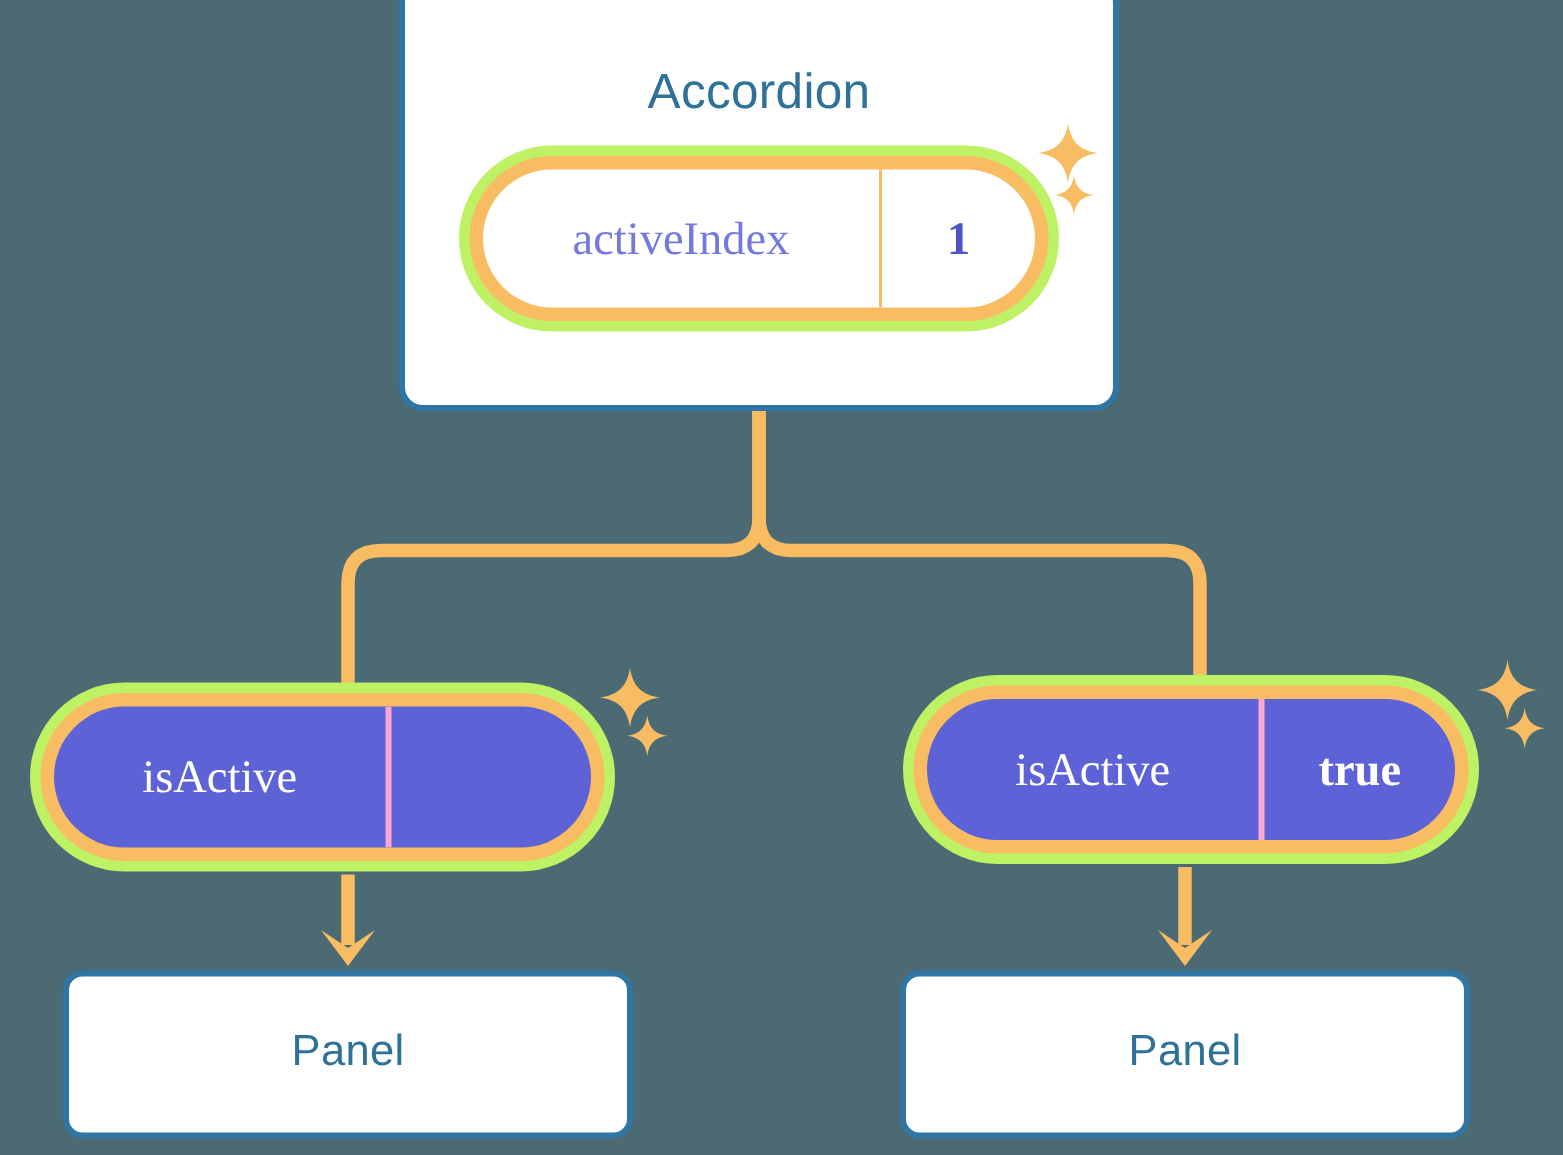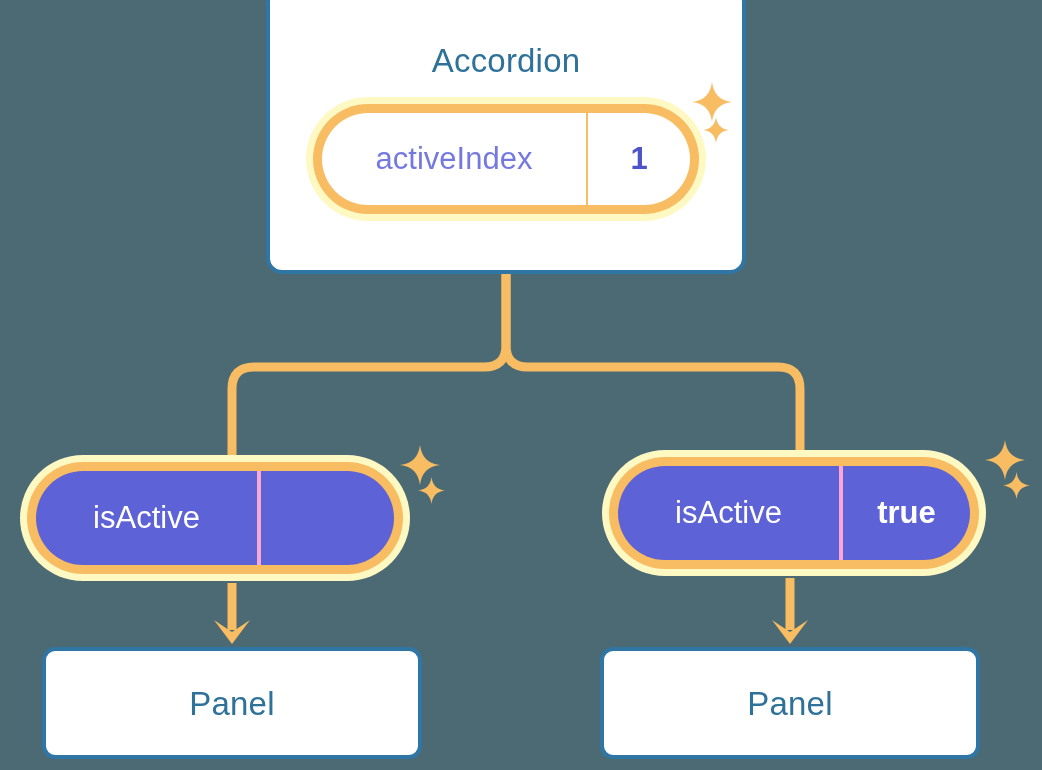--- a/index.html
+++ b/index.html
@@ -58,32 +58,33 @@
 
   .panel-box {
     width: 380px;
     height: 112px;
     border-radius: 13px;
   }
   #panel-left  { left: 42px;  top: 647px; }
   #panel-right { left: 600px; top: 647px; }
   .panel-box .comp-title {
     top: 34px;
-    font-size: 33px;
+    font-size: 29px;
   }
 
   
   .pill-wrap {
     position: absolute;
     display: flex;
     align-items: center;
     justify-content: center;
-    background: #fef9c3;              
+    background: #bef264;              
     border-radius: 999px;
     box-sizing: border-box;
+    font-family: Liberation Serif, serif;
   }
   .pill-ring {
     display: flex;
     align-items: stretch;
     background: #f8bc62;              
     border-radius: 999px;
     box-sizing: border-box;
     width: 100%;
     height: 100%;
     padding: 9px;

